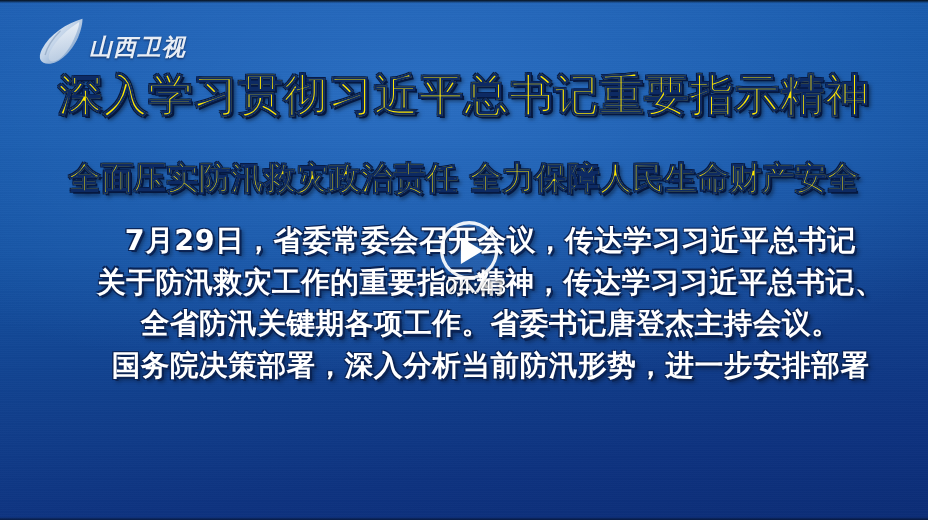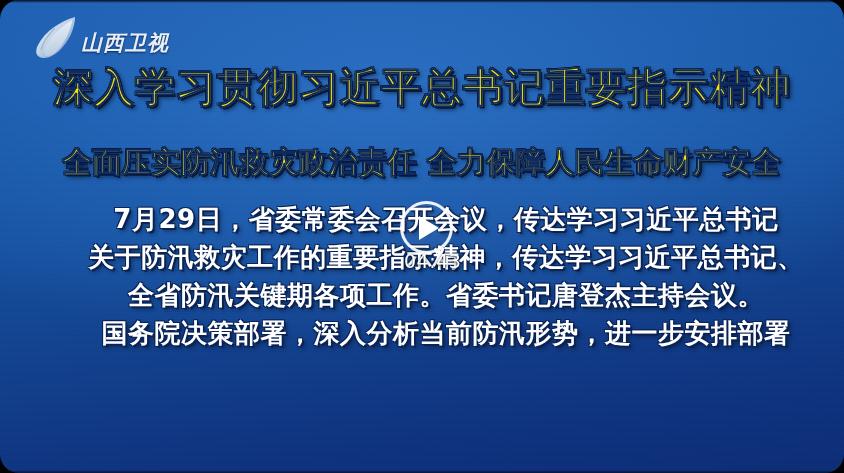--- a/index.html
+++ b/index.html
@@ -10,21 +10,20 @@
     overflow:hidden;
   }
 
   #video-frame {
     position:relative;
     width:844px; height:473px;
     overflow:hidden;
     background:
       radial-gradient(ellipse 120% 90% at 45% 18%, #2a6ec2 0%, rgba(42,110,194,0) 62%),
       linear-gradient(173deg, #1a5aad 0%, #1556a6 22%, #14509f 42%, #113f8c 66%, #0e3380 84%, #0c2d76 100%);
-    border-radius: 19px;
   }
   
   #scanlines {
     position:absolute; inset:0;
     background:repeating-linear-gradient(
       to bottom,
       rgba(255,255,255,0.012) 0px,
       rgba(255,255,255,0.012) 1px,
       rgba(0,0,0,0.012) 1px,
       rgba(0,0,0,0.012) 2px);

